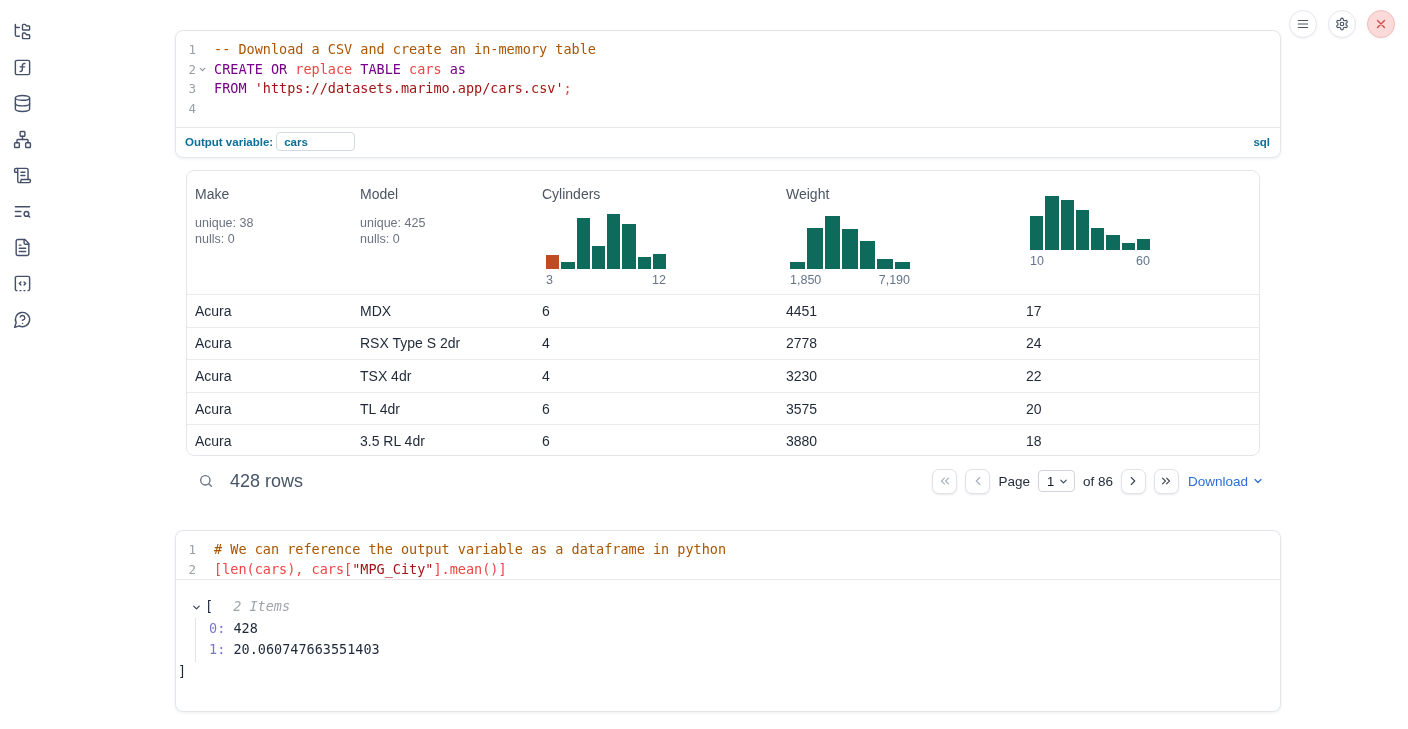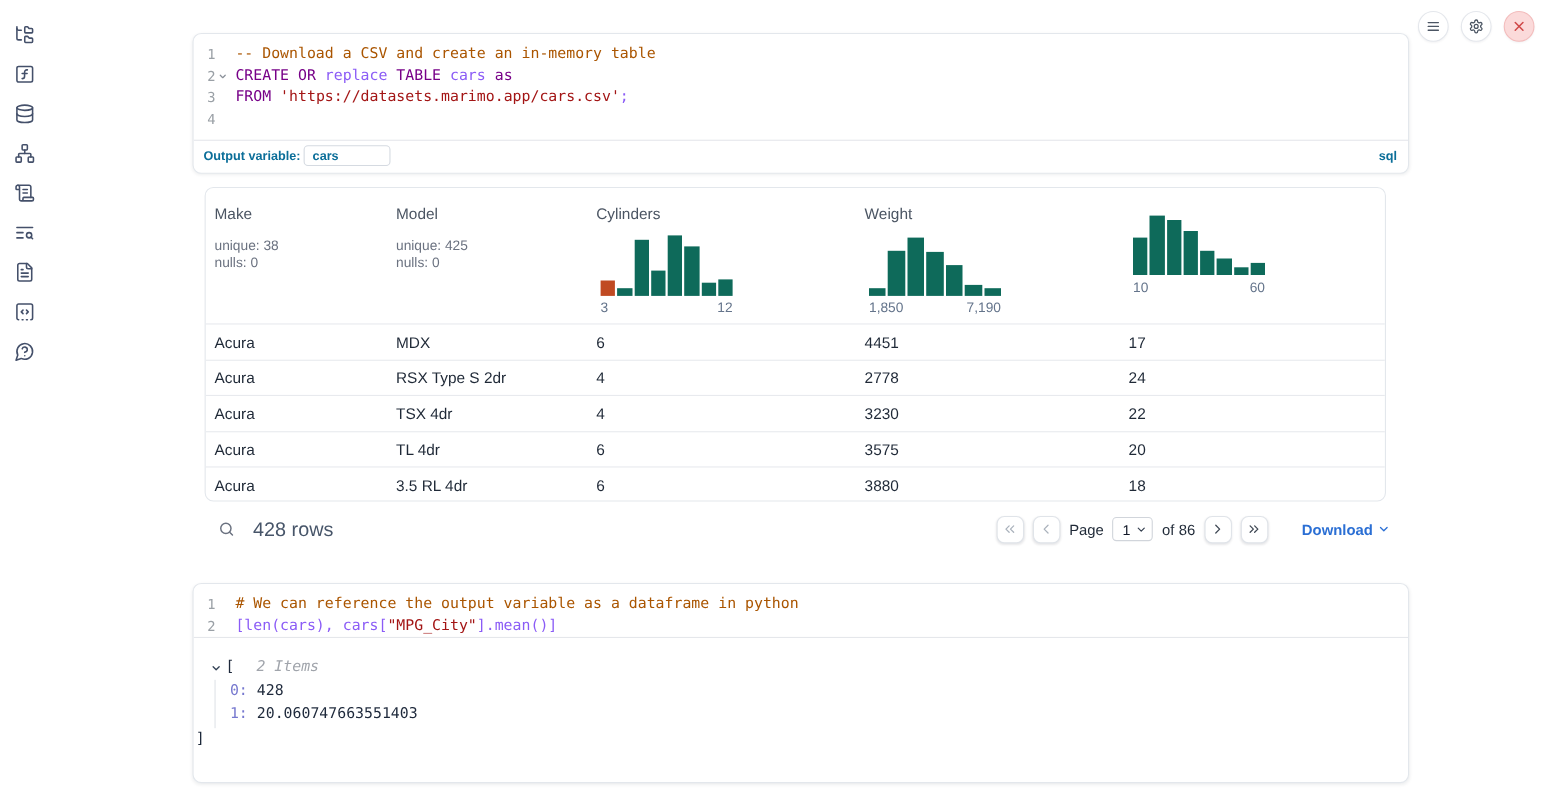--- a/index.html
+++ b/index.html
@@ -29,21 +29,21 @@
 
   .code-block { padding-top:9px; font-family:"DejaVu Sans Mono", monospace; font-size:13.5px; }
   .code-line { display:flex; line-height:19.7px; white-space:pre; cursor:text; }
   .gutter-num { width:20px; text-align:right; color:#9aa0a6; font-size:12.5px; flex:none; }
   .gutter-fold { width:13px; flex:none; display:flex; align-items:center; justify-content:center; color:#8a9099; }
   .gutter-fold svg { width:9px; height:9px; }
   .code-text { margin-left:5px; color:#1a1a1a; }
   .tok-kw { color:#770088; }
   .tok-cm { color:#aa5500; }
   .tok-st { color:#a31515; }
-  .tok-pl { color:#8b5cf6; }
+  .tok-pl { color:#ef4444; }
 
   .cell-footer { border-top:1px solid #e5e7eb; height:29px; display:flex; align-items:center;
     padding:0 10px 0 9px; margin-top:8px; }
   .ov-label { font-size:11.5px; font-weight:bold; color:#0b6e99; }
   .ov-input { width:79px; height:19px; border:1px solid #d5dae1; border-radius:4px; margin-left:3px;
     font-size:11.5px; font-weight:bold; color:#0b6e99; padding:2px 7px; line-height:14px; cursor:text; }
   .lang-badge { margin-left:auto; font-size:11.5px; font-weight:bold; color:#0b6e99; }
 
   
   #table-card { position:absolute; left:186px; top:170px; width:1074px; height:286px;
@@ -71,22 +71,22 @@
   .pager { margin-left:auto; display:flex; align-items:center; gap:8px; }
   .pg-btn { width:25px; height:25px; border:1px solid #e0e4e9; background:#fff; border-radius:7px;
     display:flex; align-items:center; justify-content:center; box-shadow:0 1px 2px rgba(16,24,40,.1); cursor:pointer; }
   .pg-btn svg { width:14px; height:14px; }
   .pg-btn.disabled { color:#aab2bc; }
   .pg-btn.enabled { color:#3f4854; }
   .pg-text { font-size:13.5px; color:#1f2937; }
   .pg-select { width:37px; height:22px; border:1px solid #d1d5db; border-radius:4px; background:#fff;
     display:flex; align-items:center; font-size:13px; color:#111827; padding-left:8px; cursor:pointer; }
   .pg-select svg { width:11px; height:11px; margin-left:4px; color:#374151; }
-  .download { margin-left:31px; display:flex; align-items:center; gap:4px; color:#2b6fd4;
-    font-size:13.5px; font-weight:700; cursor:pointer;text-align:center; }
+  .download { margin-left:9px; display:flex; align-items:center; gap:4px; color:#2b6fd4;
+    font-size:13.5px; font-weight:400; cursor:pointer;text-align:center; }
   .download svg { width:12px; height:12px; }
 
   
   .output-tree { border-top:1px solid #e5e7eb; position:relative; padding-top:16px;
     font-family:"DejaVu Sans Mono", monospace; font-size:13.5px; line-height:21.5px; color:#1e293b; }
   .tree-guide { position:absolute; left:19px; top:38px; height:44px; width:1px; background:#dfe3e8; }
   .tree-open { padding-left:15px; display:flex; align-items:center; }
   .tree-open svg { width:11px; height:11px; color:#334155; margin-right:3px; cursor:pointer; }
   .tree-items-label { font-style:italic; color:#a0a4ab; margin-left:20px; }
   .tree-entry { padding-left:33px; }

